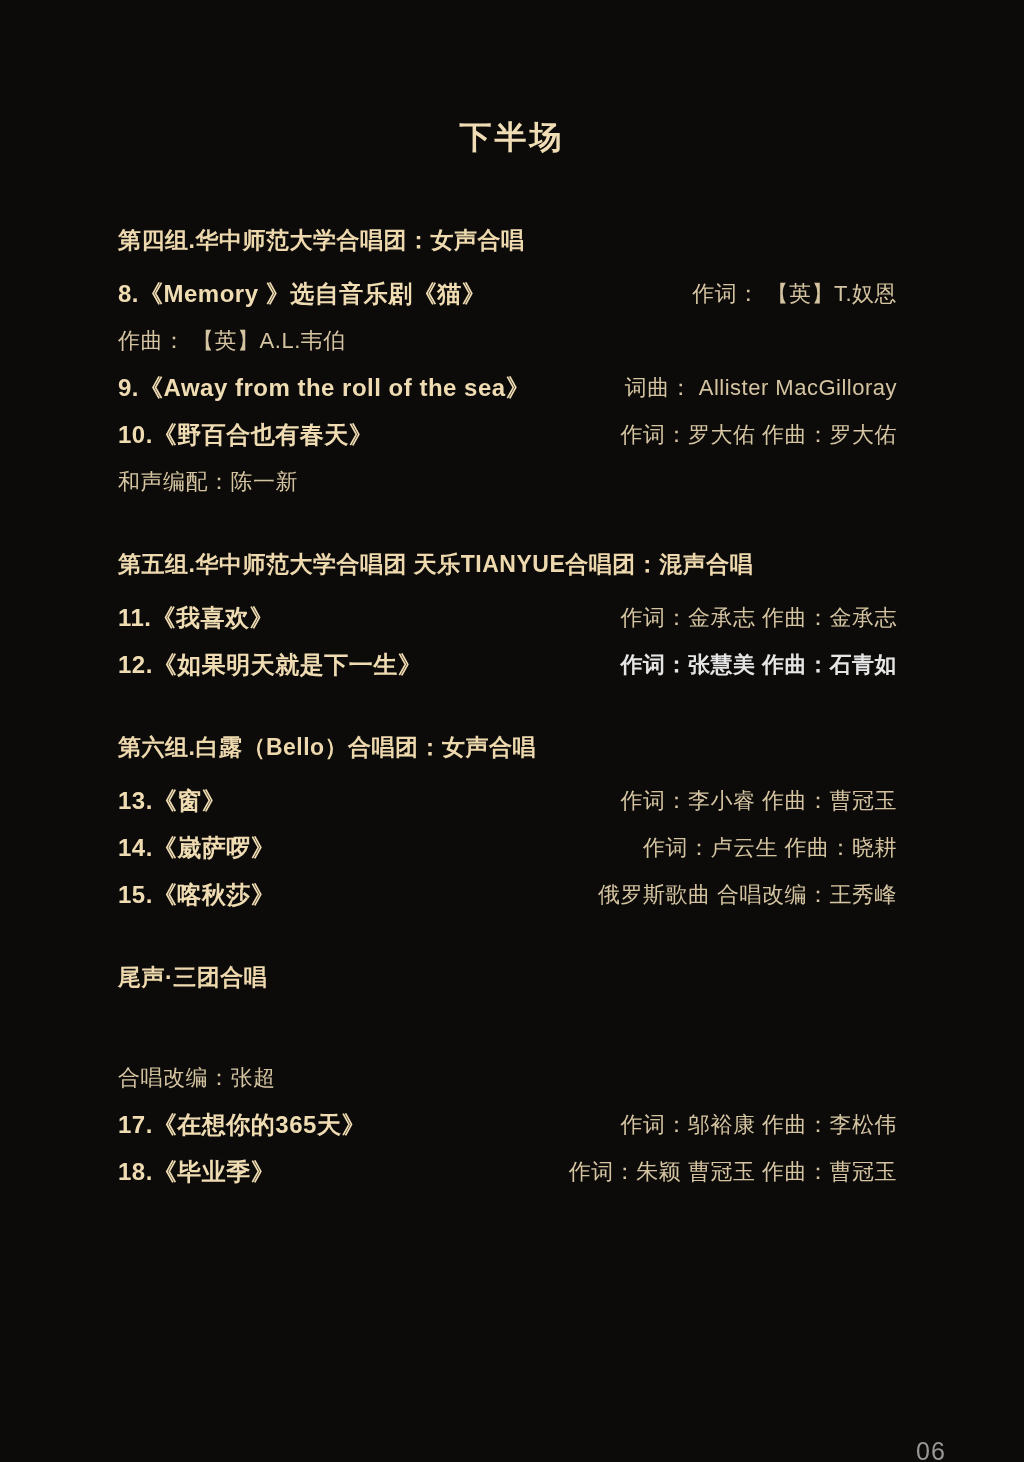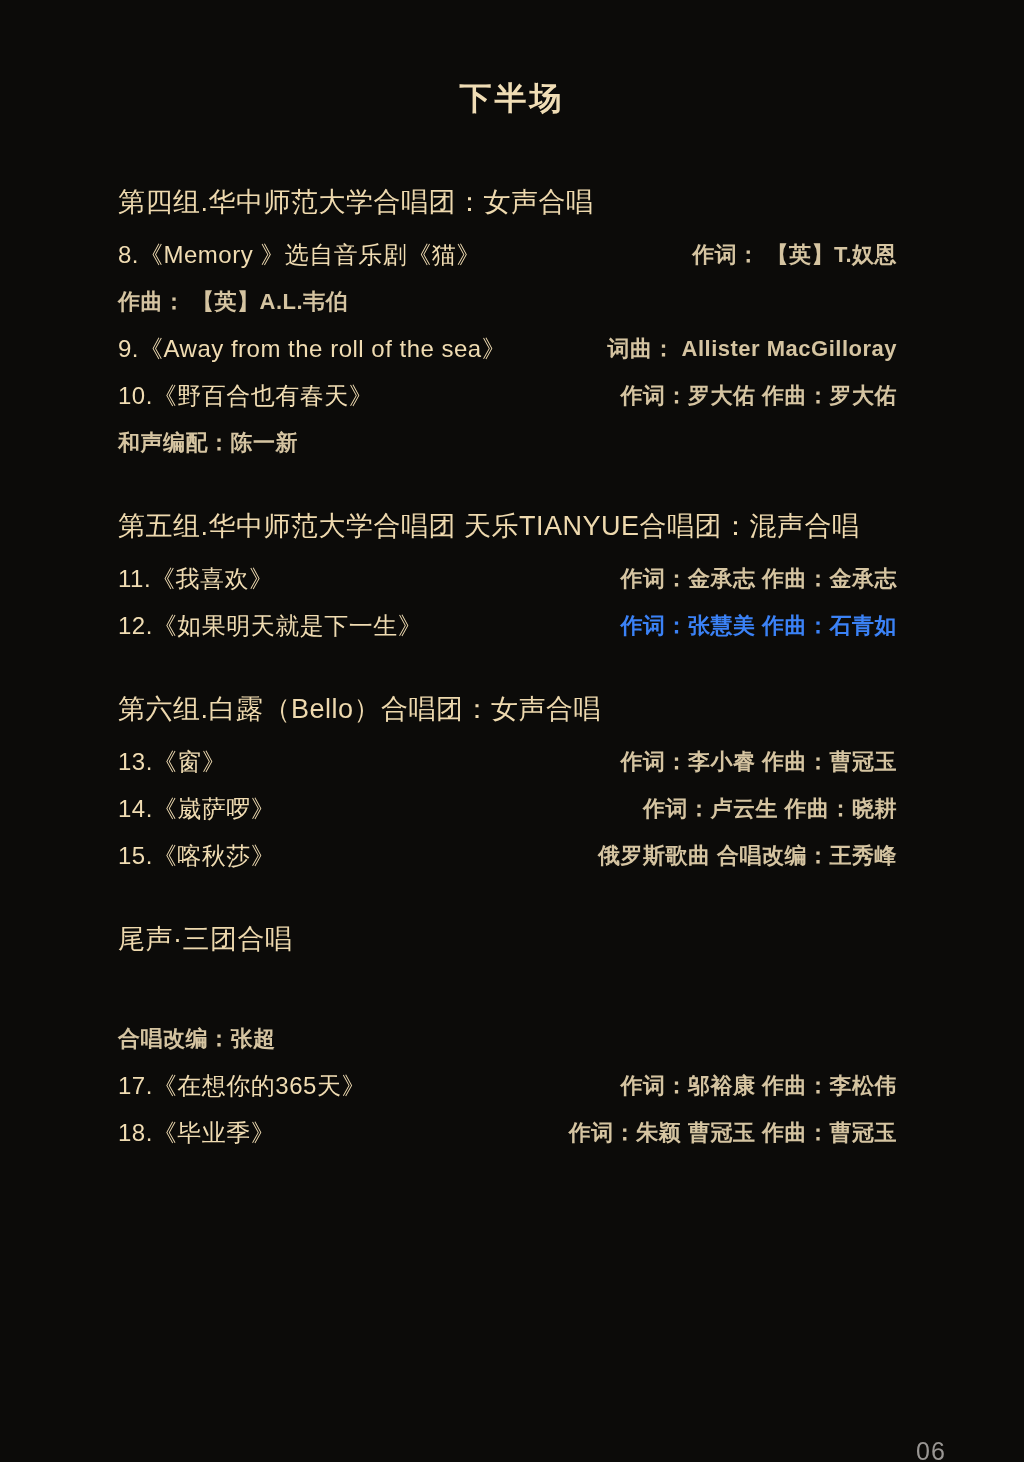--- a/index.html
+++ b/index.html
@@ -9,66 +9,66 @@
     overflow: hidden;
     position: relative;
     font-family: "Liberation Sans", sans-serif;
   }
   .page {
     width: 1024px; height: 1462px;
     position: relative;
   }
   .page-title {
     text-align: center;
-    padding-top: 77px;
+    padding-top: 116px;
     font-size: 32px;
     font-weight: 700;
     letter-spacing: 3px;
     color: #f0ddb5;
   }
   .content {
     margin: 57px 127px 0 118px; 
   }
   .section { margin-top: 36px; }
   .section:first-child { margin-top: 0; }
   .group-heading {
     height: 47px;
     display: flex;
     align-items: center;
-    font-size: 27px;
-    font-weight: 400;
+    font-size: 23px;
+    font-weight: 700;
     color: #eed9ae;
     margin-bottom: 6px;
     letter-spacing: 0.5px;
   }
   .row {
     height: 47px;
     display: flex;
     justify-content: space-between;
     align-items: center;
   }
   .row.cont { justify-content: flex-start; }
   .song-title {
     font-size: 24px;
-    font-weight: 400;
+    font-weight: 700;
     color: #f0dcb2;
     letter-spacing: 0.5px;
     white-space: nowrap;
   }
   .credit {
     font-size: 22px;
-    font-weight: 700;
+    font-weight: 400;
     color: #d5c4a1;
     text-align: right;
     white-space: nowrap;
     letter-spacing: 0.5px;
   }
   .credit.bold {
     font-weight: 700;
-    color: #3b82f6;
+    color: #e5e5e5;
   }
   .page-number {
     position: absolute;
     left: 916px;
     top: 1437px; 
     font-size: 25px;
     font-weight: 400;
     color: #999693;
     letter-spacing: 1px;
   }

